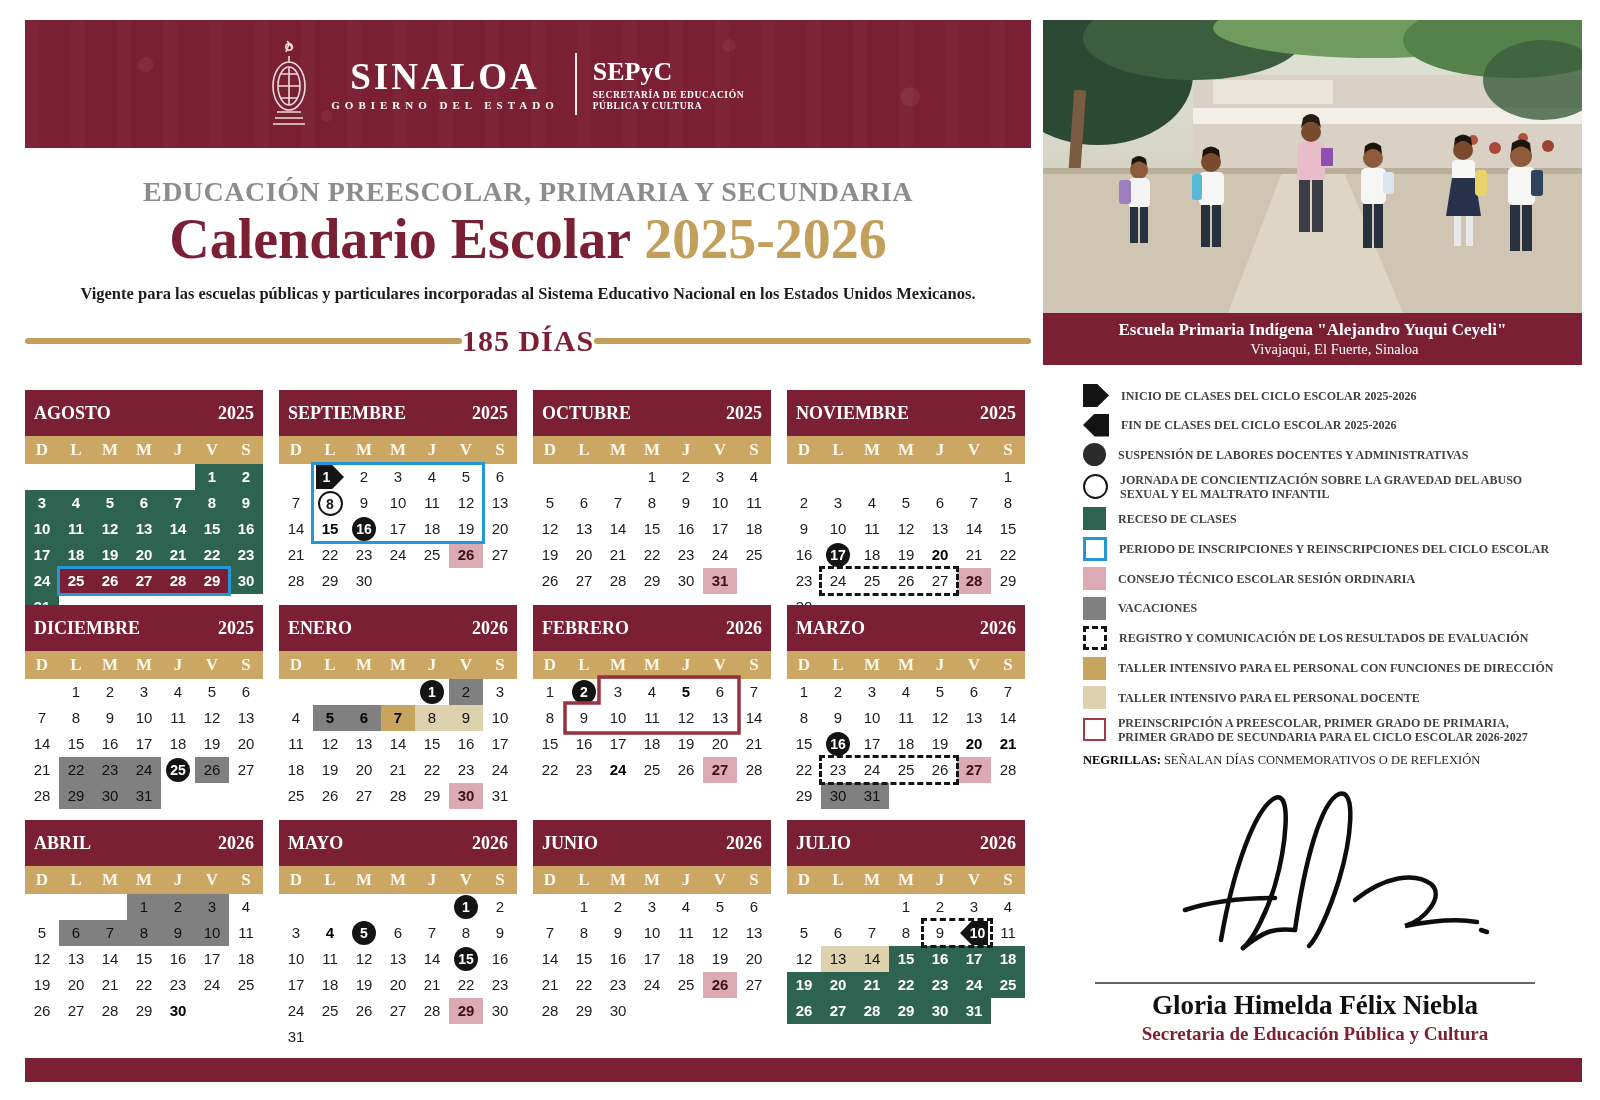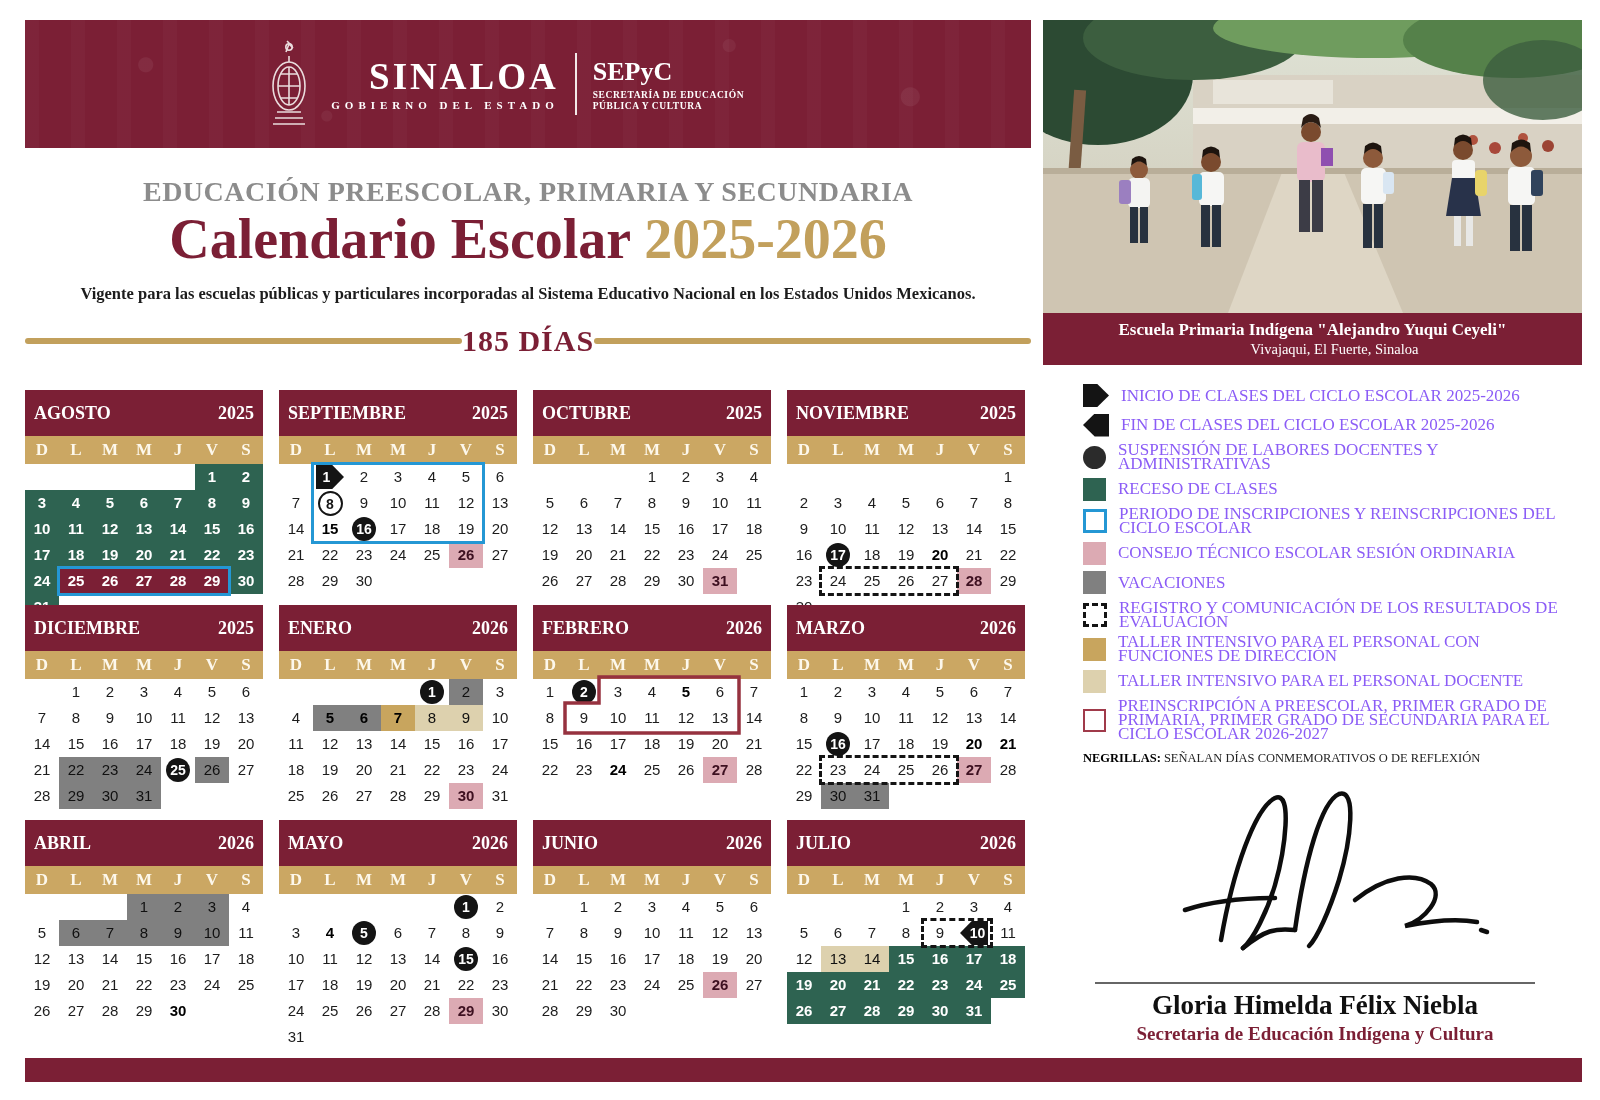--- a/index.html
+++ b/index.html
@@ -8,21 +8,21 @@
   
   .band{position:absolute;left:25px;top:20px;width:1006px;height:128px;background:#7b1f35;
         display:flex;align-items:center;justify-content:center;gap:16px;
         background-image:
           radial-gradient(circle at 12% 35%, rgba(255,255,255,.06) 0 7px, transparent 8px),
           radial-gradient(circle at 88% 60%, rgba(255,255,255,.06) 0 9px, transparent 10px),
           radial-gradient(circle at 30% 75%, rgba(255,255,255,.05) 0 5px, transparent 6px),
           radial-gradient(circle at 70% 20%, rgba(255,255,255,.05) 0 6px, transparent 7px),
           repeating-linear-gradient(90deg, rgba(255,255,255,.025) 0 14px, transparent 14px 46px);}
   .band .crest{flex:0 0 auto;}
-  .logo1{color:#fff;text-align:right;}
+  .logo1{color:#fff;text-align:center;}
   .logo1 .big{font-size:37px;font-weight:bold;letter-spacing:3px;line-height:38px;}
   .logo1 .sub{font-size:11px;font-weight:bold;letter-spacing:5px;margin-top:3px;}
   .vdiv{width:2px;height:62px;background:#f3e9e9;}
   .logo2{color:#fff;text-align:left;max-width:200px;}
   .logo2 .big{font-size:26px;font-weight:bold;line-height:30px;}
   .logo2 .sub{font-size:9.5px;font-weight:bold;letter-spacing:.6px;line-height:11px;margin-top:3px;}
   
   .kicker{position:absolute;left:25px;top:176px;width:1006px;text-align:center;
           font-size:28px;font-weight:bold;color:#8c8c8c;letter-spacing:.5px;}
   .maintitle{position:absolute;left:25px;top:208px;width:1006px;text-align:center;
@@ -71,21 +71,21 @@
   .mk-end{width:28px;background:#141414;color:#fff;
           clip-path:polygon(42% 0,100% 0,100% 100%,42% 100%,0 50%);padding-left:7px;box-sizing:border-box;}
   .ov{position:absolute;pointer-events:none;box-sizing:border-box;}
   .ov-blue{border:3px solid #2497d4;}
   .ov-dash{border:3px dashed #141414;}
   .ov-svg{position:absolute;left:-4px;top:-4px;pointer-events:none;overflow:visible;}
   
   .legend{position:absolute;left:1083px;top:384px;width:505px;display:flex;flex-direction:column;gap:6.5px;}
   .lg-item{display:flex;align-items:center;gap:12px;}
   .lg-ic{flex:0 0 auto;display:inline-block;}
-  .lg-label{font-size:17px;font-weight:normal;color:#8b5cf6;line-height:14px;max-width:440px;}
+  .lg-label{font-size:12px;font-weight:bold;color:#404040;line-height:14px;max-width:440px;}
   .lg-start{width:26px;height:23px;background:#141414;clip-path:polygon(0 0,55% 0,100% 50%,55% 100%,0 100%);}
   .lg-end{width:26px;height:23px;background:#141414;clip-path:polygon(45% 0,100% 0,100% 100%,45% 100%,0 50%);}
   .lg-dotc{width:23px;height:23px;border-radius:50%;background:#2b2b2b;}
   .lg-ringc{width:21px;height:21px;border-radius:50%;background:#fff;border:2.5px solid #141414;}
   .sq{width:23px;height:23px;}
   .lg-green{background:#2e6351;}
   .lg-blue{background:#fff;border:3px solid #2497d4;width:18px;height:18px;}
   .lg-maroon{background:#7b1f35;}
   .lg-pink{background:#dcaab3;}
   .lg-dash{background:#fff;border:3px dashed #141414;width:18px;height:18px;}
@@ -1738,20 +1738,24 @@
       </div>
       <div class="lg-item">
         <span class="lg-ic lg-end"></span>
         <span class="lg-label">FIN DE CLASES DEL CICLO ESCOLAR 2025-2026</span>
       </div>
       <div class="lg-item">
         <span class="lg-ic lg-dotc"></span>
         <span class="lg-label">SUSPENSIÓN DE LABORES DOCENTES Y ADMINISTRATIVAS</span>
       </div>
       <div class="lg-item">
+        <span class="lg-ic lg-ringc"></span>
+        <span class="lg-label">JORNADA DE CONCIENTIZACIÓN SOBRE LA GRAVEDAD DEL ABUSO SEXUAL Y EL MALTRATO INFANTIL</span>
+      </div>
+      <div class="lg-item">
         <span class="lg-ic sq lg-green"></span>
         <span class="lg-label">RECESO DE CLASES</span>
       </div>
       <div class="lg-item">
         <span class="lg-ic sq lg-blue"></span>
         <span class="lg-label">PERIODO DE INSCRIPCIONES Y REINSCRIPCIONES DEL CICLO ESCOLAR</span>
       </div>
       <div class="lg-item">
         <span class="lg-ic sq lg-pink"></span>
         <span class="lg-label">CONSEJO TÉCNICO ESCOLAR SESIÓN ORDINARIA</span>
@@ -1785,17 +1789,17 @@
         <path d="M96 160 C108 90 130 28 150 18 C168 10 160 70 150 105 C142 132 128 160 118 168"></path>
         <path d="M170 150 C180 80 196 22 214 14 C232 8 226 60 214 100 C204 132 192 158 184 166"></path>
         <path d="M118 168 C140 150 150 148 170 150"></path>
         <path d="M60 130 C90 120 120 118 150 118"></path>
         <path d="M230 120 C260 96 290 92 306 104 C320 116 300 140 280 146 C300 142 330 138 352 142"></path>
         <path d="M356 150 l6 2"></path>
       </g>
     </svg>
     <div class="line"></div>
     <div class="nm">Gloria Himelda Félix Niebla</div>
-    <div class="tt">Secretaria de Educación Indígena y Cultura</div>
+    <div class="tt">Secretaria de Educación Pública y Cultura</div>
   </div>
 
   <div class="footer"></div>
 </div>
 
 </body></html>

